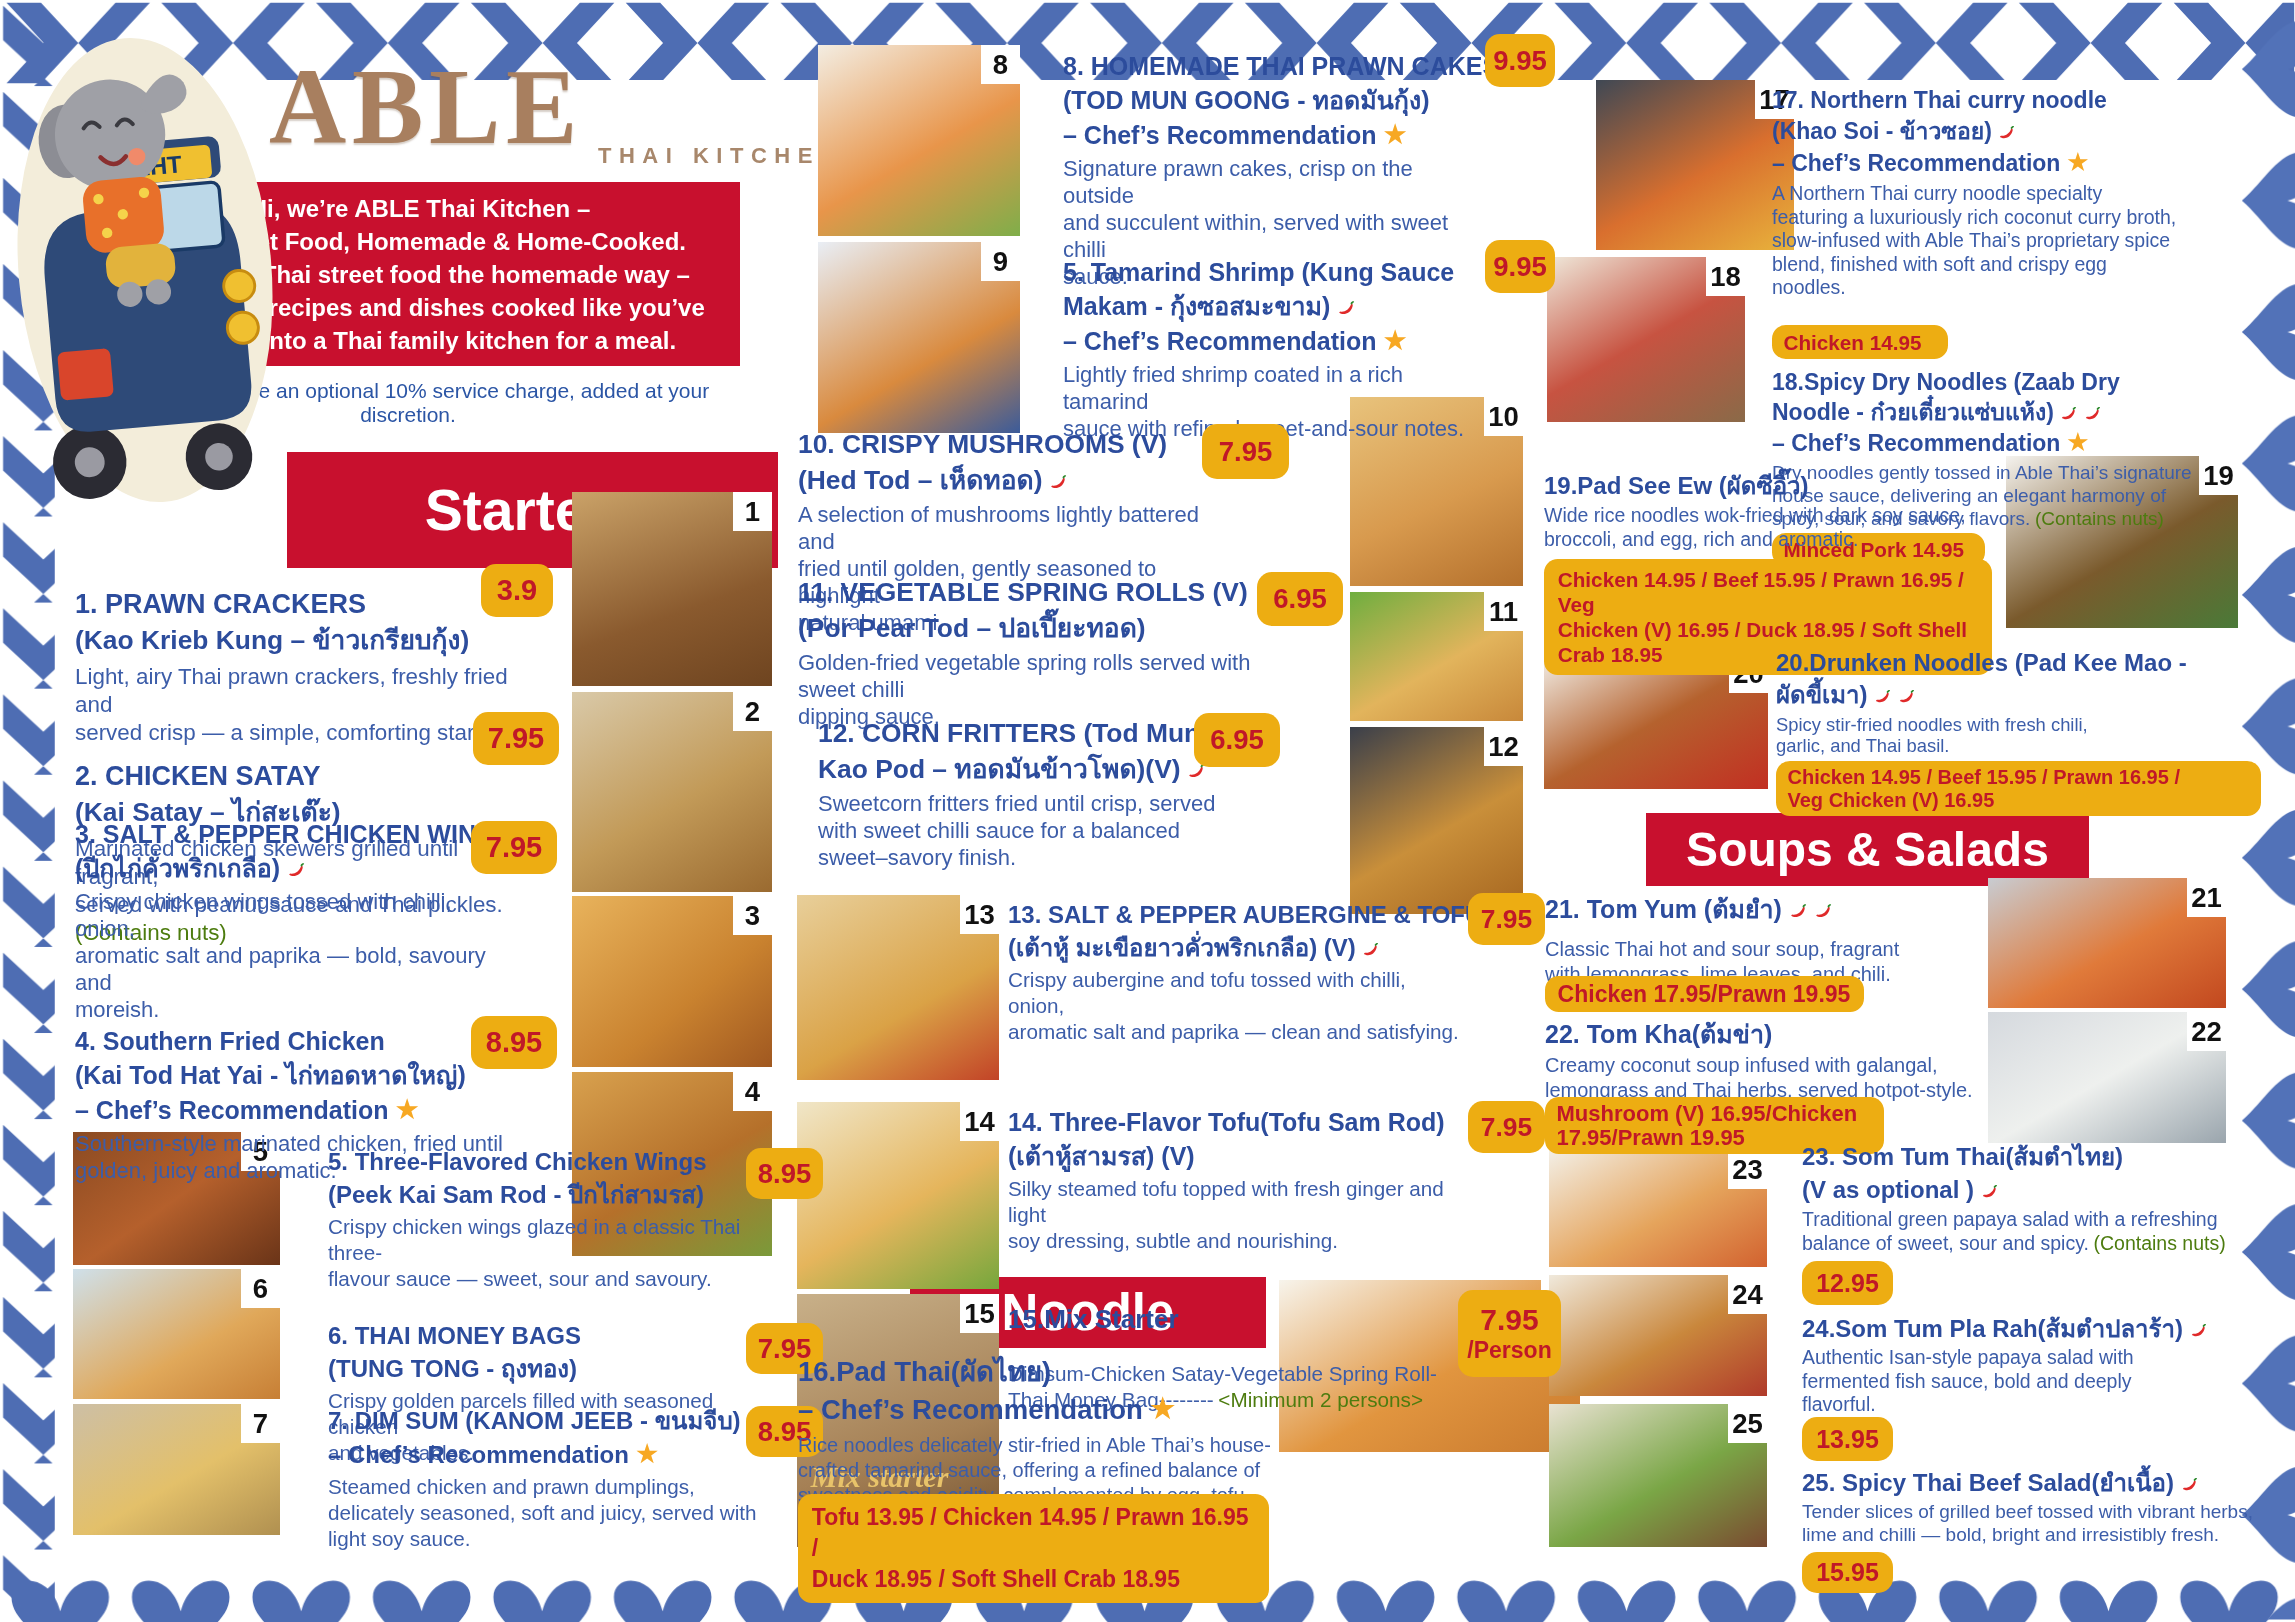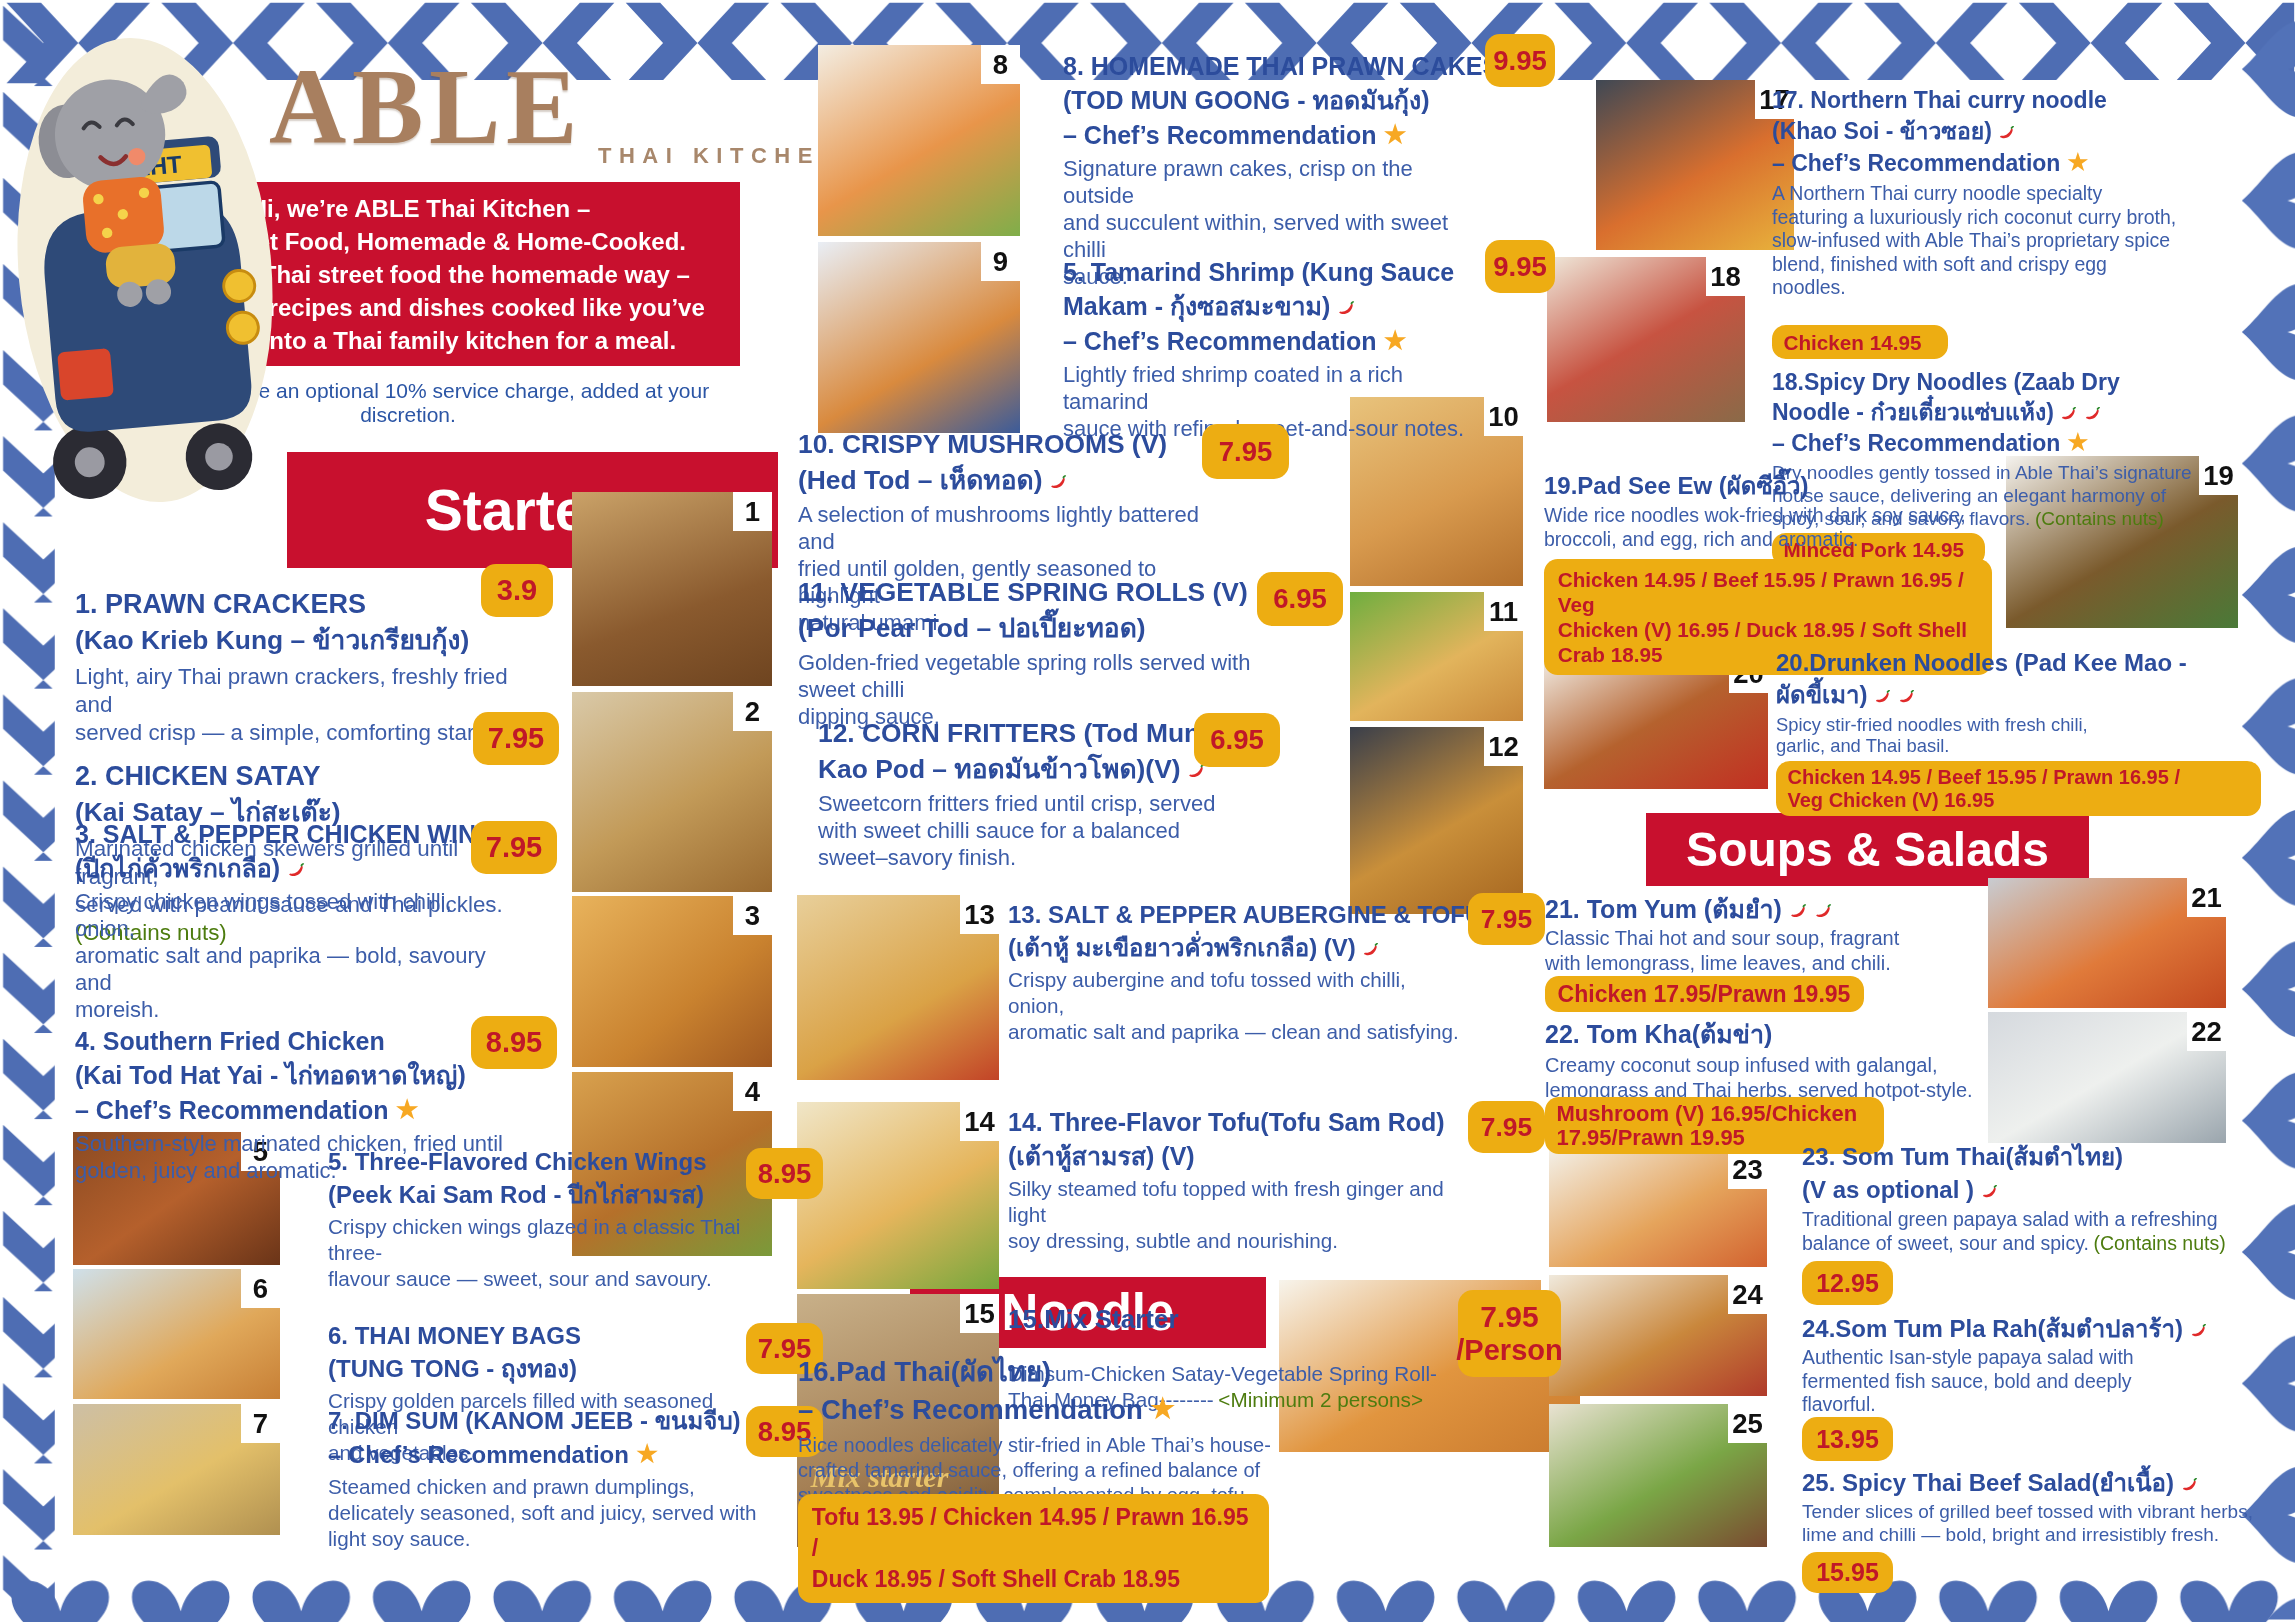--- a/index.html
+++ b/index.html
@@ -366,21 +366,21 @@
   </div>
   <div class="pr" style="left:1468px;top:1101px;width:77px;height:52px;font-size:26.4px">7.95</div>
 
   <div class="abs" style="left:1008px;top:1300px;width:459px">
     <div class="tl f50"><span>15.Mix Starter</span></div>
     <div class="dd d36" style="margin-top:23px"><span>Dimsum-Chicken Satay-Vegetable Spring Roll-
 Thai Money Bag--------</span><span class="note" style="margin-left:4.6px">&lt;Minimum 2 persons&gt;</span></div>
   </div>
   <div class="pr" style="left:1458px;top:1290px;width:103px;height:87px">
     <span style="font-size:30px">7.95</span>
-    <span style="font-size:29px">/Person</span>
+    <span style="font-size:23px">/Person</span>
   </div>
 
   <div class="abs" style="left:798px;top:1353px;width:482px">
     <div class="tl f48" style="font-size:27.5px;line-height:37px"><span>16.Pad Thai(ผัดไทย)</span></div>
     <div class="tl f48" style="font-size:27.5px;line-height:37px"><span>– Chef’s Recommendation</span><span class="star">★</span></div>
     <div class="dd d35" style="margin-top:4.6px"><span>Rice noodles delicately stir-fried in Able Thai’s house-
 crafted tamarind sauce, offering a refined balance of
 sweetness and acidity, complemented by egg, tofu,
 and roasted peanuts.</span><span class="note" style="margin-left:4.6px">(Contains nuts)</span></div>
   </div>
@@ -443,21 +443,21 @@
 Veg Chicken (V) 16.95</div>
 
   <div class="abs" style="left:1545px;top:892px;width:436px">
     <div class="tl f44"><span>21. Tom Yum (ต้มยำ)</span><svg class="chili" width="20.7" height="20.7" viewBox="0 0 40 40">
           <path fill="#E02A2A" d="M8,30 C14,36 30,34 34,18 C35,14 33,12 31,14 C28,24 18,30 10,28 Z"></path>
           <path fill="#2E8B2E" d="M30,12 C32,8 36,8 37,9 C35,12 33,13 31,15 Z"></path>
         </svg><svg class="chili" width="20.7" height="20.7" viewBox="0 0 40 40">
           <path fill="#E02A2A" d="M8,30 C14,36 30,34 34,18 C35,14 33,12 31,14 C28,24 18,30 10,28 Z"></path>
           <path fill="#2E8B2E" d="M30,12 C32,8 36,8 37,9 C35,12 33,13 31,15 Z"></path>
         </svg></div>
-    <div class="dd d35" style="margin-top:0">Classic Thai hot and sour soup, fragrant
+    <div class="dd d35" style="margin-top:11px">Classic Thai hot and sour soup, fragrant
 with lemongrass, lime leaves, and chili.</div>
   </div>
   <div class="vb" style="left:1545px;top:976px;width:319px;font-size:23px;line-height:25px;padding:5.7px 12.6px">Chicken 17.95/Prawn 19.95</div>
 
   <div class="abs" style="left:1545px;top:1017px;width:505px">
     <div class="tl f44"><span>22. Tom Kha(ต้มข่า)</span></div>
     <div class="dd d35" style="margin-top:2.3px">Creamy coconut soup infused with galangal,
 lemongrass and Thai herbs, served hotpot-style.</div>
   </div>
   <div class="vb" style="left:1545px;top:1097px;width:339px;font-size:22px;line-height:24px;padding:4.6px 11.5px">Mushroom (V) 16.95/Chicken

